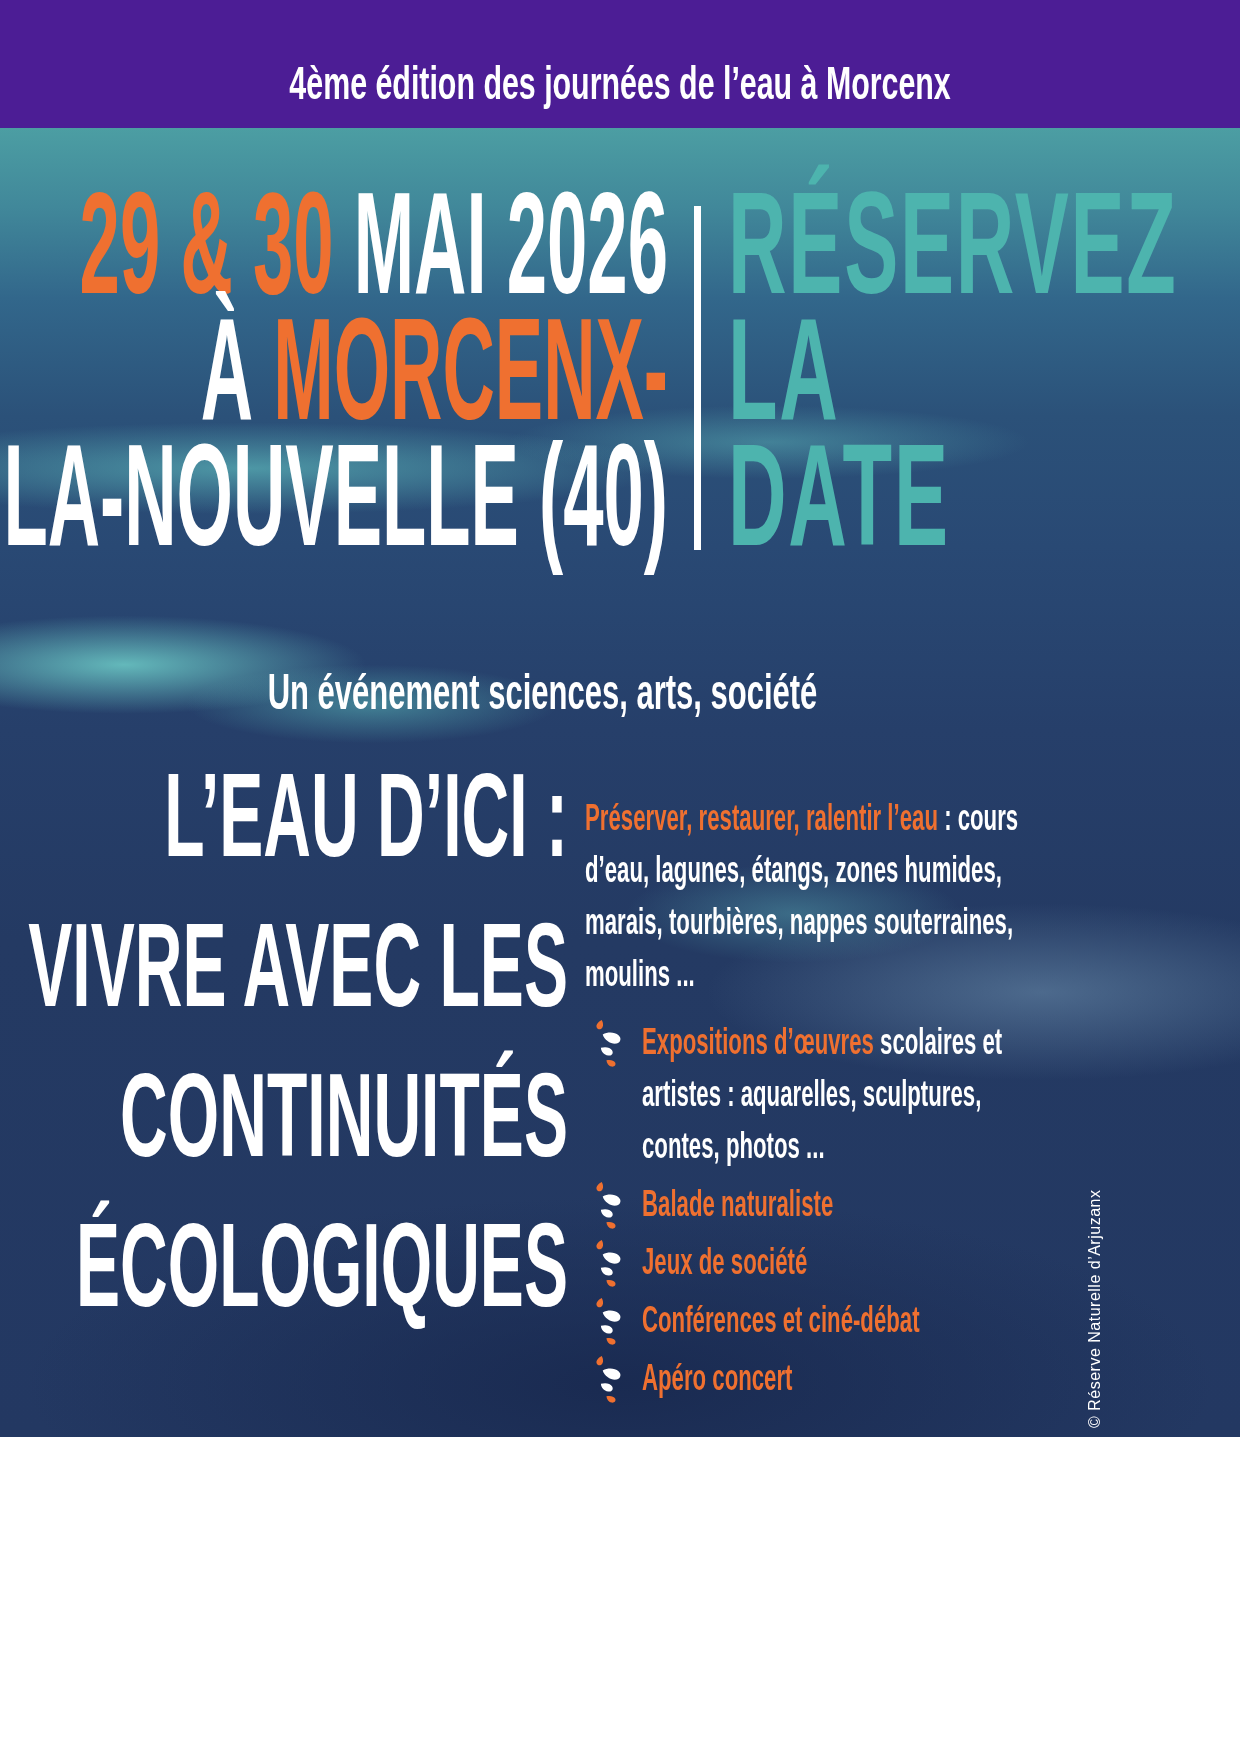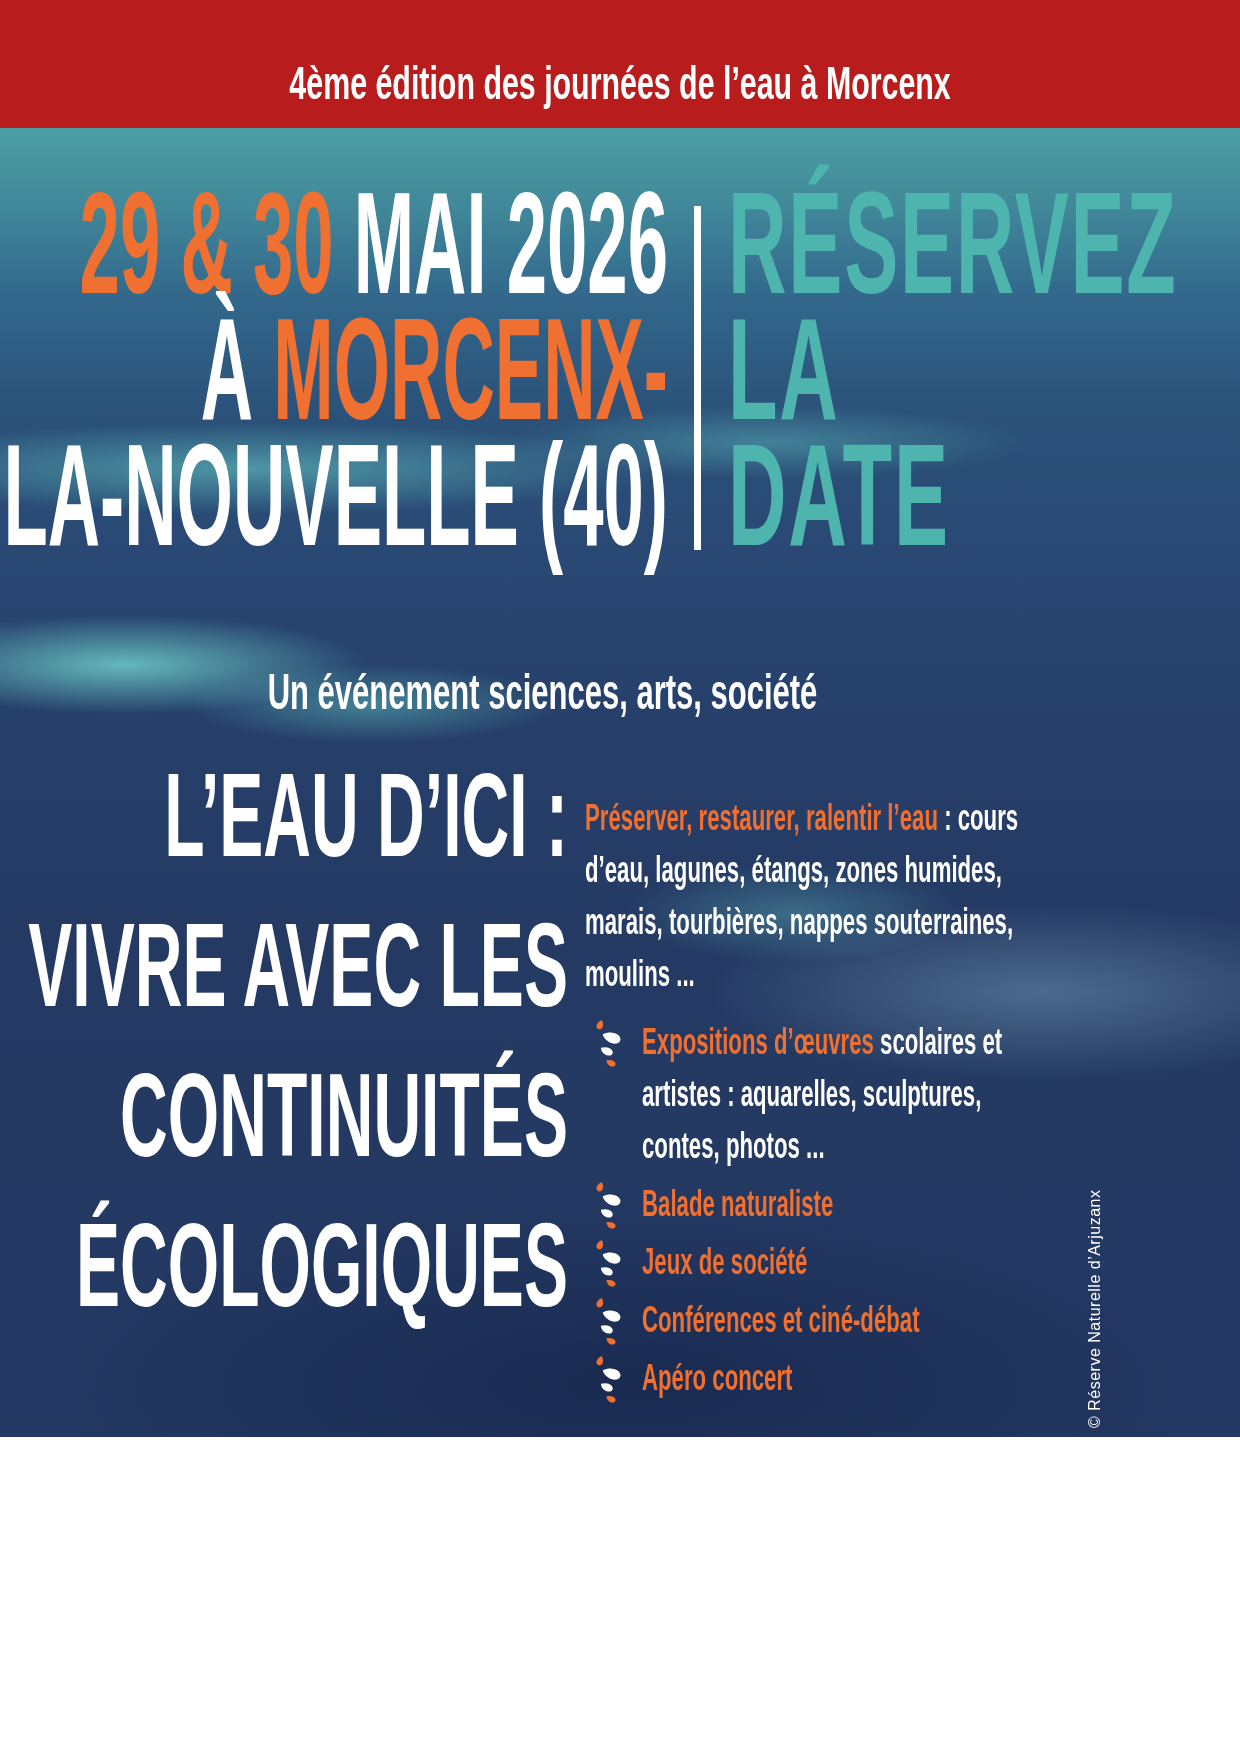--- a/index.html
+++ b/index.html
@@ -4,21 +4,21 @@
 <style>
   html,body{margin:0;padding:0;background:#e8e8e8;}
   .poster{
     position:relative;width:1240px;height:1748px;margin:0 auto;
     background:#ffffff;overflow:hidden;
     font-family:"Liberation Sans",sans-serif;
   }
   
   .top-band{
     position:absolute;left:0;top:0;width:1240px;height:128px;
-    background:#b91c1c;display:flex;align-items:flex-end;justify-content:center;
+    background:#4c1d95;display:flex;align-items:flex-end;justify-content:center;
     padding-bottom:18px;box-sizing:border-box;z-index:3;
   }
   .band-title{
     color:#ffffff;font-size:46px;font-weight:700;white-space:nowrap;
     transform:scaleX(0.66);transform-origin:center bottom;letter-spacing:0;
   }
   .photo-bg{
     position:absolute;left:0;top:128px;width:1240px;height:1309px;
     background:
       radial-gradient(48% 5% at 20% 26%, rgba(96,190,190,.65) 0%, rgba(96,190,190,0) 70%),

